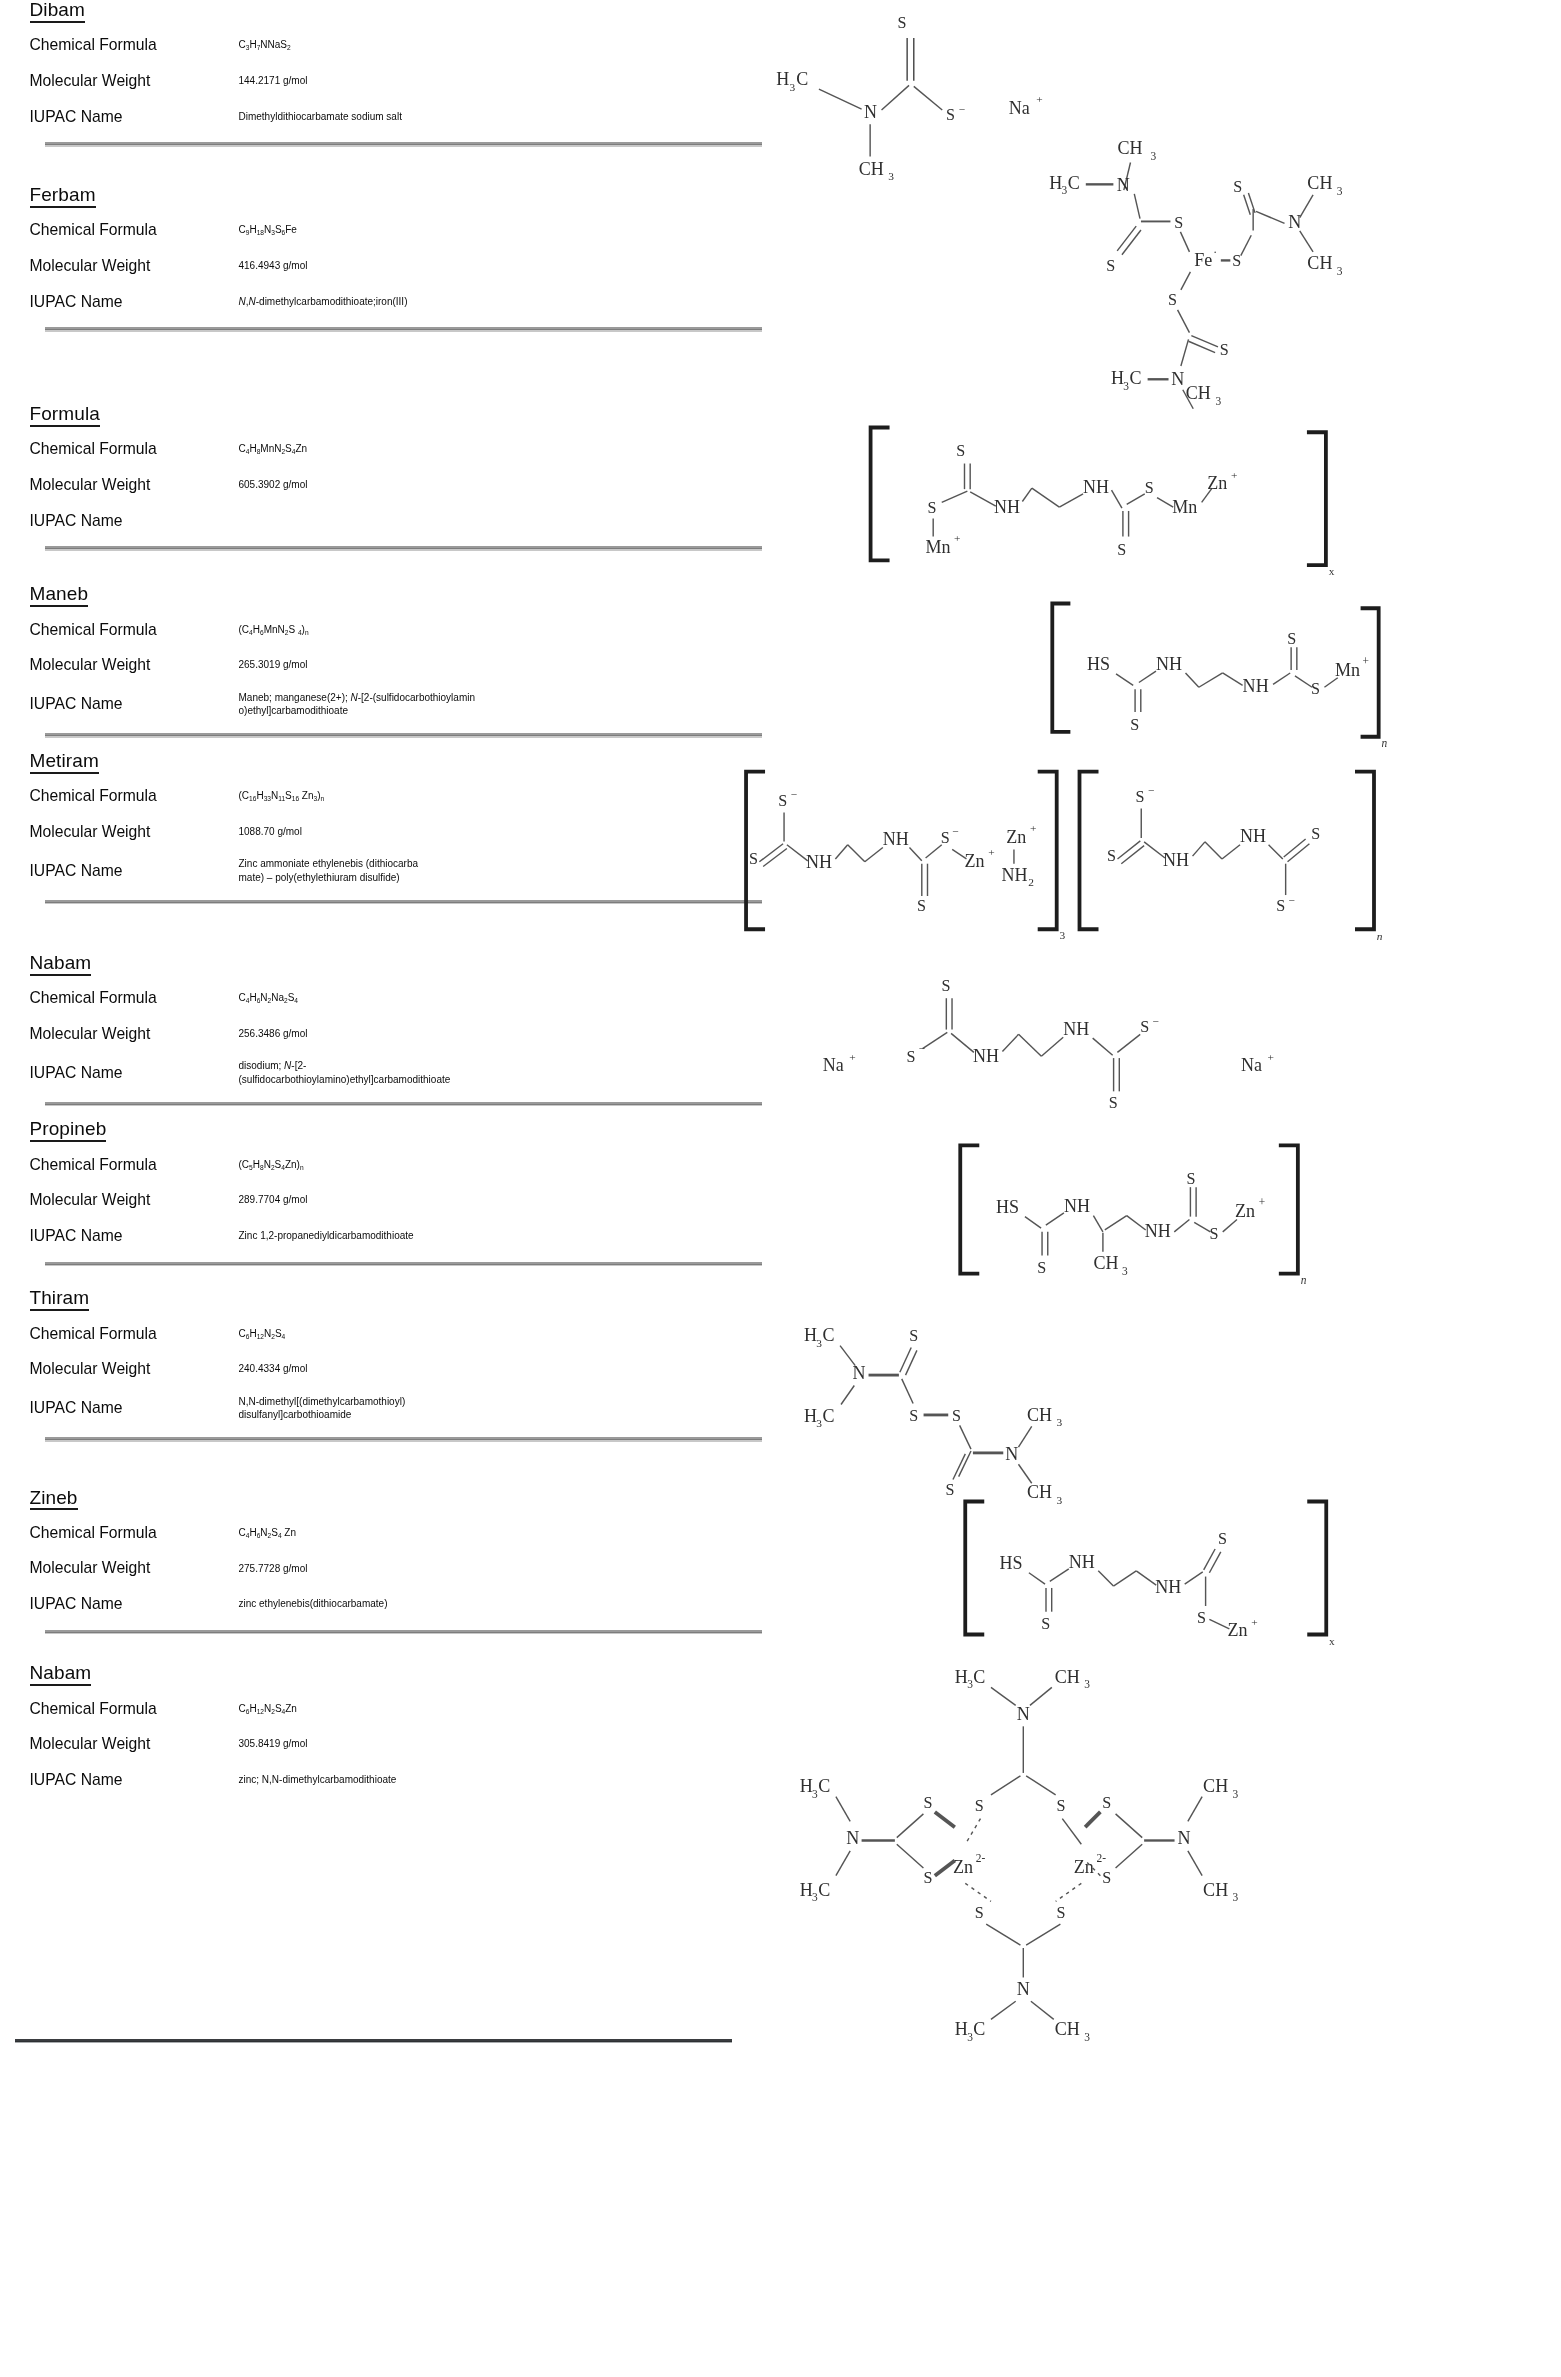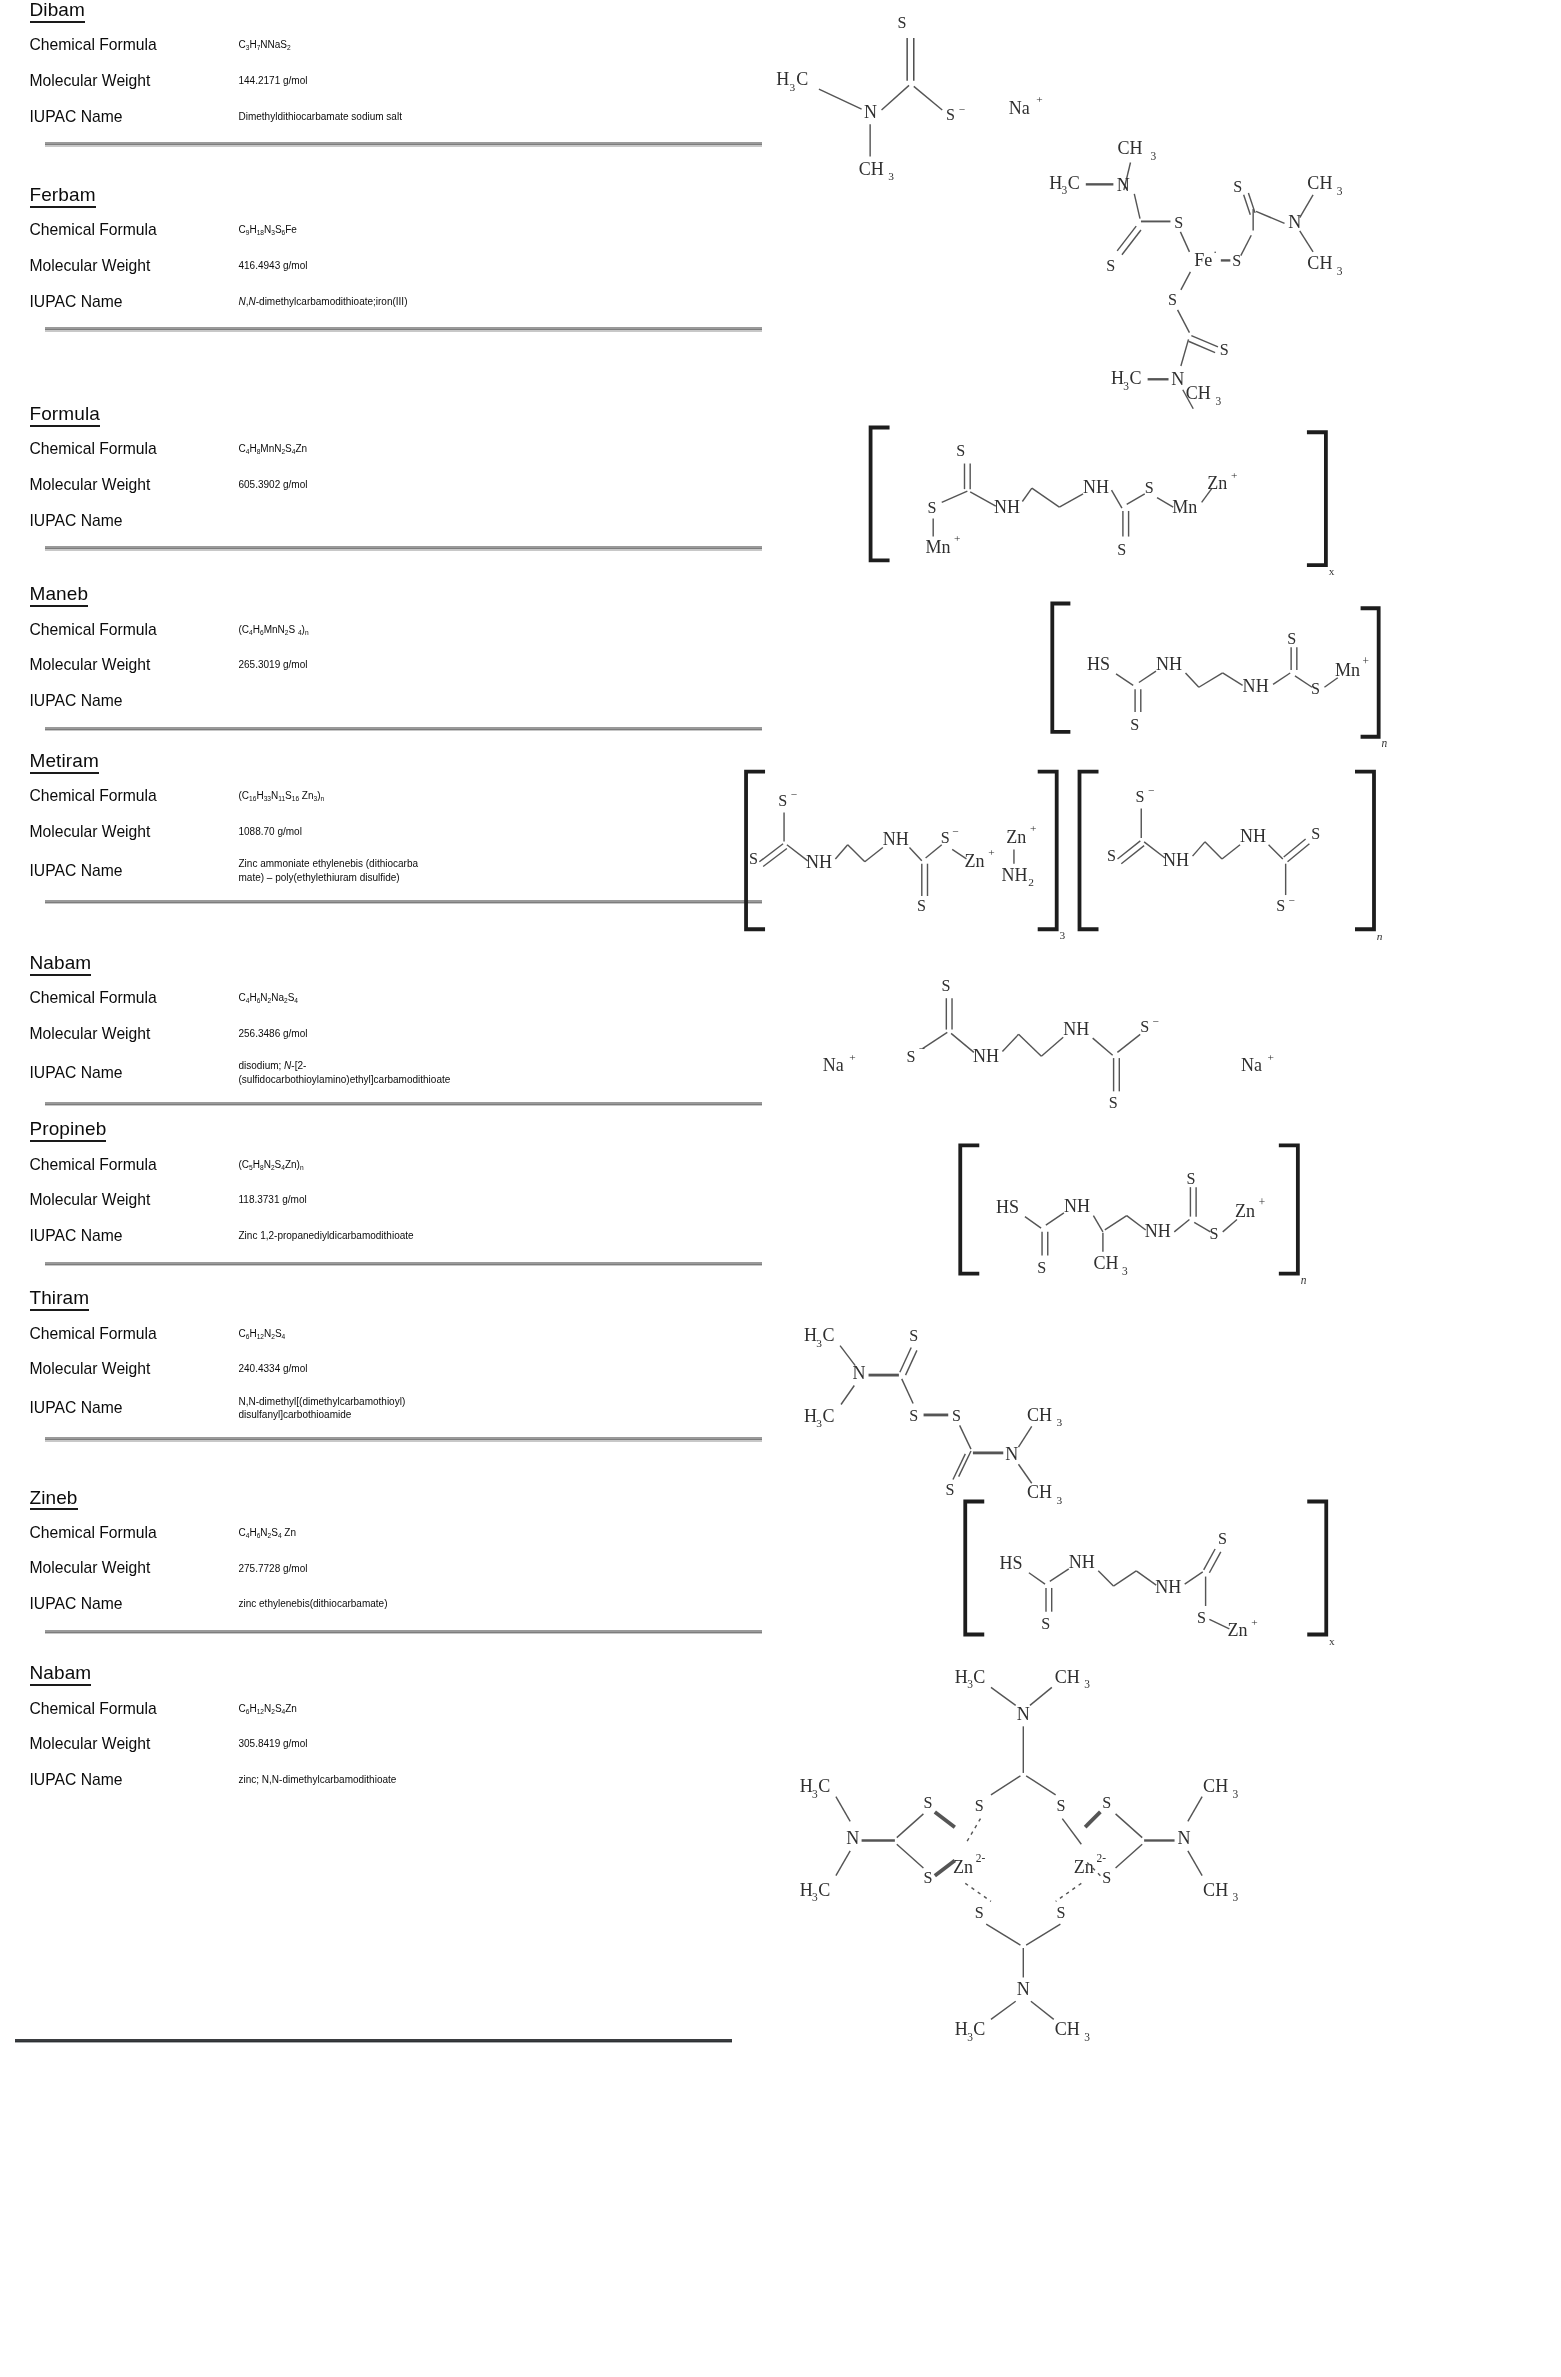--- a/index.html
+++ b/index.html
@@ -236,20 +236,21 @@
       <div class="row">
         <div class="lbl">Chemical Formula</div>
         <div class="val">(C<sub>4</sub>H<sub>6</sub>MnN<sub>2</sub>S <sub>4</sub>)<sub>n</sub></div>
       </div>
       <div class="row">
         <div class="lbl">Molecular Weight</div>
         <div class="val">265.3019 g/mol</div>
       </div>
       <div class="row">
         <div class="lbl">IUPAC Name</div>
+        <div class="val">Maneb; manganese(2+); <i>N</i>-[2-(sulfidocarbothioylamin<br>o)ethyl]carbamodithioate</div>
       </div>
     </div>
     <div class="rule"></div>
   </div>
   <div class="struct-col">
     <div class="mol" style="margin-left:257px;margin-top:9.5px;">
       <svg width="452" height="157" viewBox="0 0 950 330">
         <path d="M150 20 L112 20 L112 290 L150 290" fill="none" stroke="#1d1d1d" stroke-width="8"></path>
         <path d="M760 30 L798 30 L798 300 L760 300" fill="none" stroke="#1d1d1d" stroke-width="8"></path>
         <text class="small" x="804" y="322" font-style="italic">n</text>
@@ -413,21 +414,21 @@
 <div class="compound">
   <div class="info-col">
     <div class="cname">Propineb</div>
     <div class="rows">
       <div class="row">
         <div class="lbl">Chemical Formula</div>
         <div class="val">(C<sub>5</sub>H<sub>8</sub>N<sub>2</sub>S<sub>4</sub>Zn)<sub>n</sub></div>
       </div>
       <div class="row">
         <div class="lbl">Molecular Weight</div>
-        <div class="val">118.3731 g/mol</div>
+        <div class="val">289.7704 g/mol</div>
       </div>
       <div class="row">
         <div class="lbl">IUPAC Name</div>
         <div class="val">Zinc 1,2-propanediyldicarbamodithioate</div>
       </div>
     </div>
     <div class="rule"></div>
   </div>
   <div class="struct-col">
     <div class="mol" style="margin-left:204px;margin-top:12px;">

